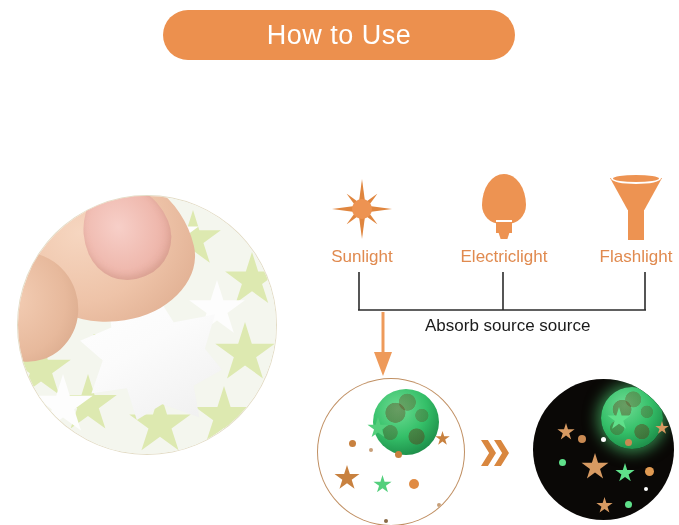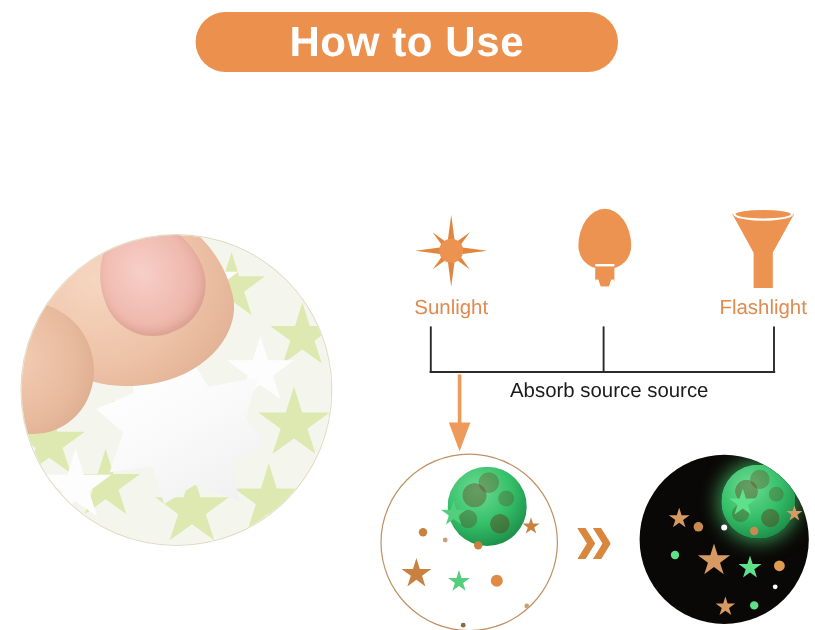--- a/index.html
+++ b/index.html
@@ -23,22 +23,22 @@
     width: 352px;
     height: 50px;
     background: #ec904e;
     border-radius: 25px;
     display: flex;
     align-items: center;
     justify-content: center;
   }
   #header-title {
     color: #ffffff;
-    font-size: 35px;
-    font-weight: bold;
+    font-size: 27px;
+    font-weight: normal;
     letter-spacing: 0.5px;
     line-height: 1;
   }
 
   
   #product-photo {
     position: absolute;
     left: 18px;
     top: 196px;
     width: 258px;
@@ -265,21 +265,21 @@
   <div class="wstar" style="left:170px;top:84px;width:58px;height:58px;"></div>
 
   <div class="peel-sticker"></div>
 
   <div class="thumb">
     <div class="nail"></div>
   </div>
   <div class="finger2"></div>
 </div>
 
-<div class="light-col" style="left:316px;top:168px;width:120px;text-align:center;">
+<div class="light-col" style="left:302px;top:168px;width:120px;text-align:center;">
   <div class="icon-box">
     <div class="sun-wrap">
       <div class="ray long" style="transform:translate(-50%,-100%) rotate(0deg);"></div>
       <div class="ray short" style="transform:translate(-50%,-100%) rotate(45deg);"></div>
       <div class="ray long" style="transform:translate(-50%,-100%) rotate(90deg);"></div>
       <div class="ray short" style="transform:translate(-50%,-100%) rotate(135deg);"></div>
       <div class="ray long" style="transform:translate(-50%,-100%) rotate(180deg);"></div>
       <div class="ray short" style="transform:translate(-50%,-100%) rotate(225deg);"></div>
       <div class="ray long" style="transform:translate(-50%,-100%) rotate(270deg);"></div>
       <div class="ray short" style="transform:translate(-50%,-100%) rotate(315deg);"></div>
@@ -290,20 +290,21 @@
 </div>
 
 <div class="light-col" style="left:434px;top:168px;width:140px;">
   <div class="icon-box">
     <div class="bulb-wrap">
       <div class="bulb-glass"></div>
       <div class="bulb-neck"></div>
       <div class="bulb-tip"></div>
     </div>
   </div>
+  <div class="light-label">Electriclight</div>
 </div>
 
 <div class="light-col" style="left:576px;top:168px;width:120px;">
   <div class="icon-box">
     <div class="flash-wrap">
       <div class="flash-head"></div>
       <div class="flash-lens"></div>
       <div class="flash-body"></div>
     </div>
   </div>

